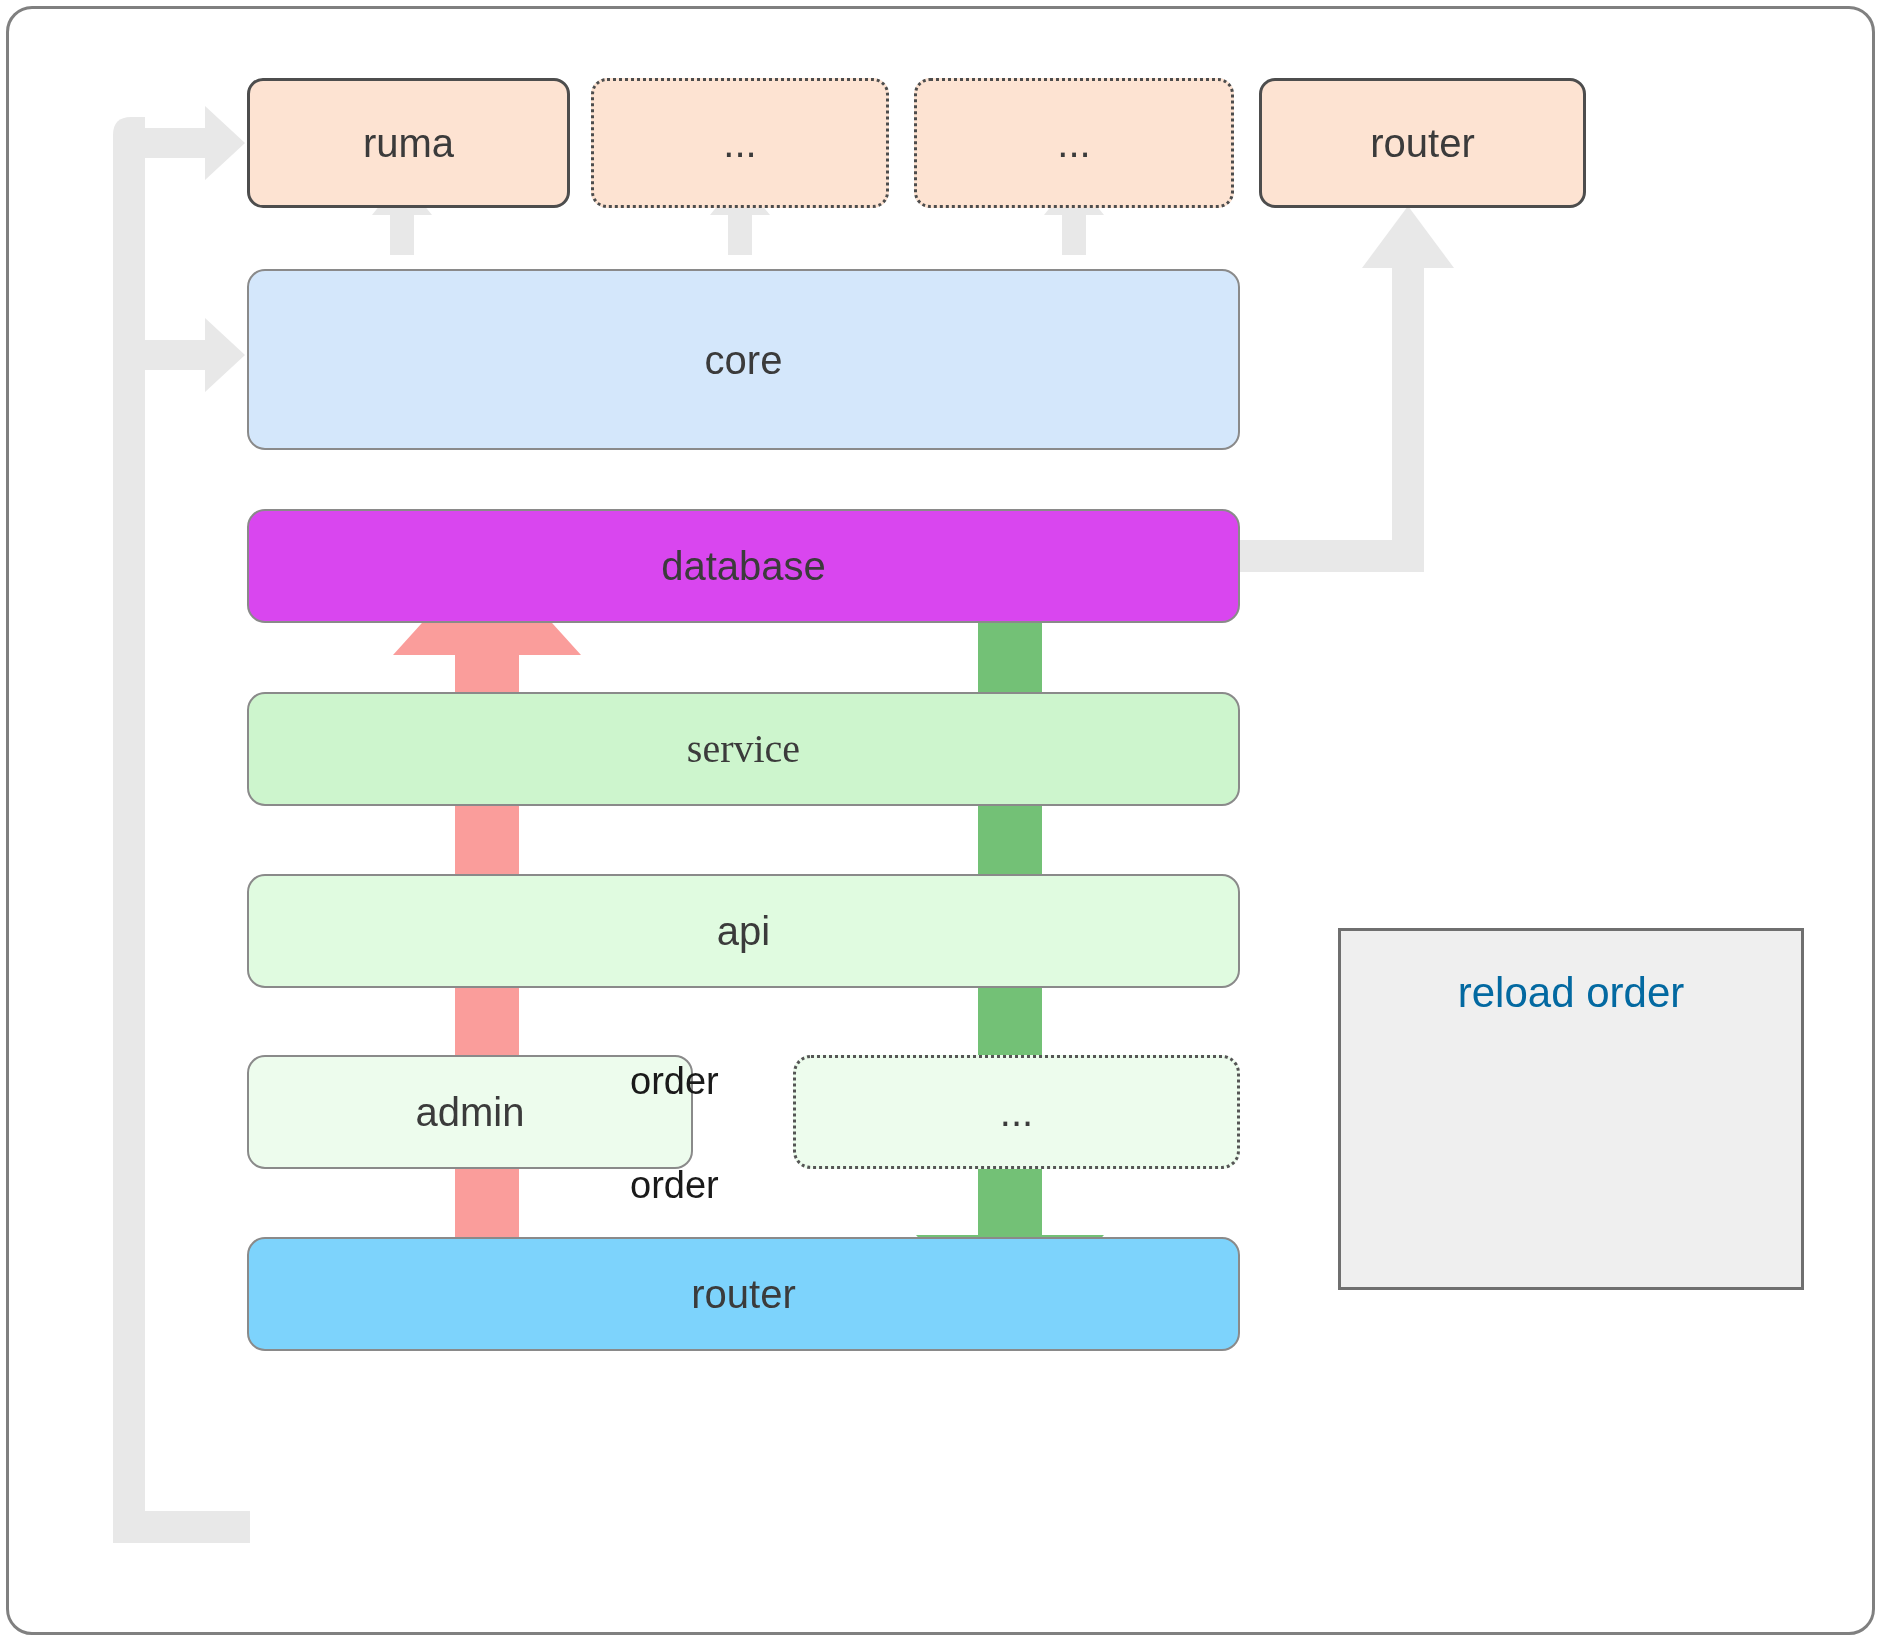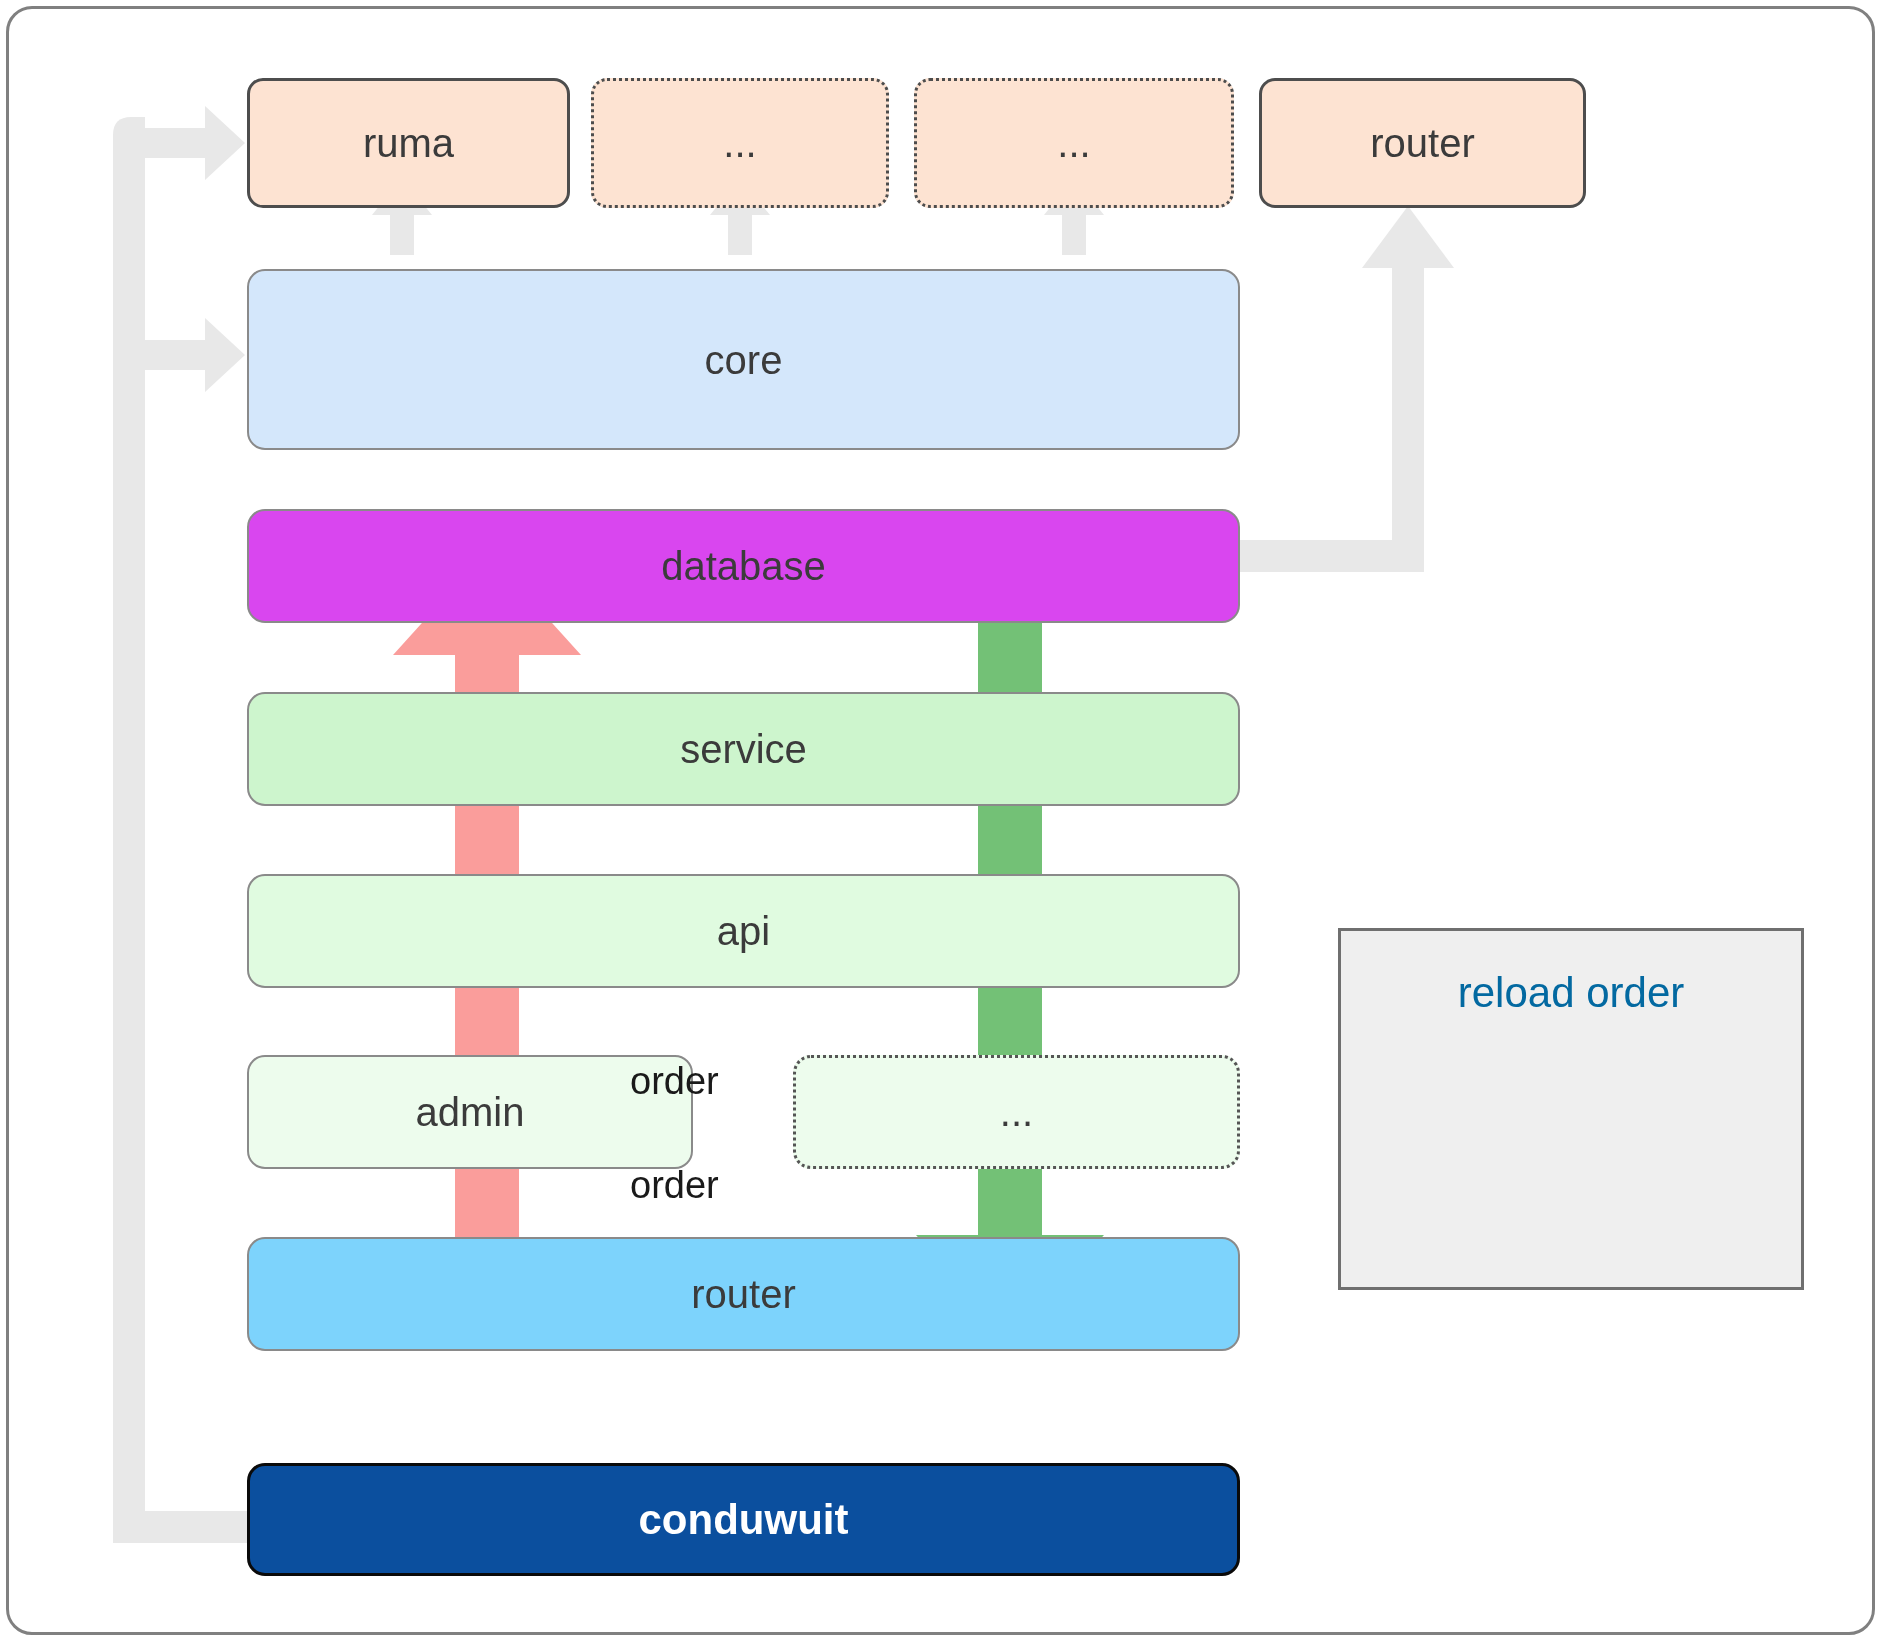--- a/index.html
+++ b/index.html
@@ -69,21 +69,21 @@
     font-size: 40px;
   }
 
   
   .layer {
     border: 2px solid #8a8a8a;
     border-radius: 18px;
     font-size: 40px;
   }
   .layer.db      { background: #d946ef; }
-  .layer.service { background: #cdf5cd; }
+  .layer.service { background: #cdf5cd; font-family: Liberation Serif, serif; }
   .layer.api     { background: #e0fbe0; }
   .layer.admin   { background: #edfced; }
   .layer.dots    { background: #edfced; border-style: dotted; border-width: 3px; border-color: #555; }
   .layer.router  { background: #7dd3fc; }
 
   
   .app-box {
     background: #0b4f9e;
     border: 3px solid #0a0a0a;
     border-radius: 18px;
@@ -211,23 +211,20 @@
   </div>
 
   <div class="box layer dots" style="left:793px; top:1055px; width:447px; height:114px;">
     <span class="box-label">...</span>
   </div>
 
   <div class="box layer router" style="left:247px; top:1237px; width:993px; height:114px;">
     <span class="box-label">router</span>
   </div>
 
-  <div class="box app-box" style="left:247px; top:1463px; width:993px; height:113px;">
-    <span class="box-label">conduwuit</span>
-  </div>
 
   <div class="legend">
     <div class="legend-title">reload order</div>
   </div>
   <div class="legend-row-label" id="legend-load-label">order</div>
   <div class="legend-row-label" id="legend-unload-label">order</div>
 
 </div>
 
 </body></html>

